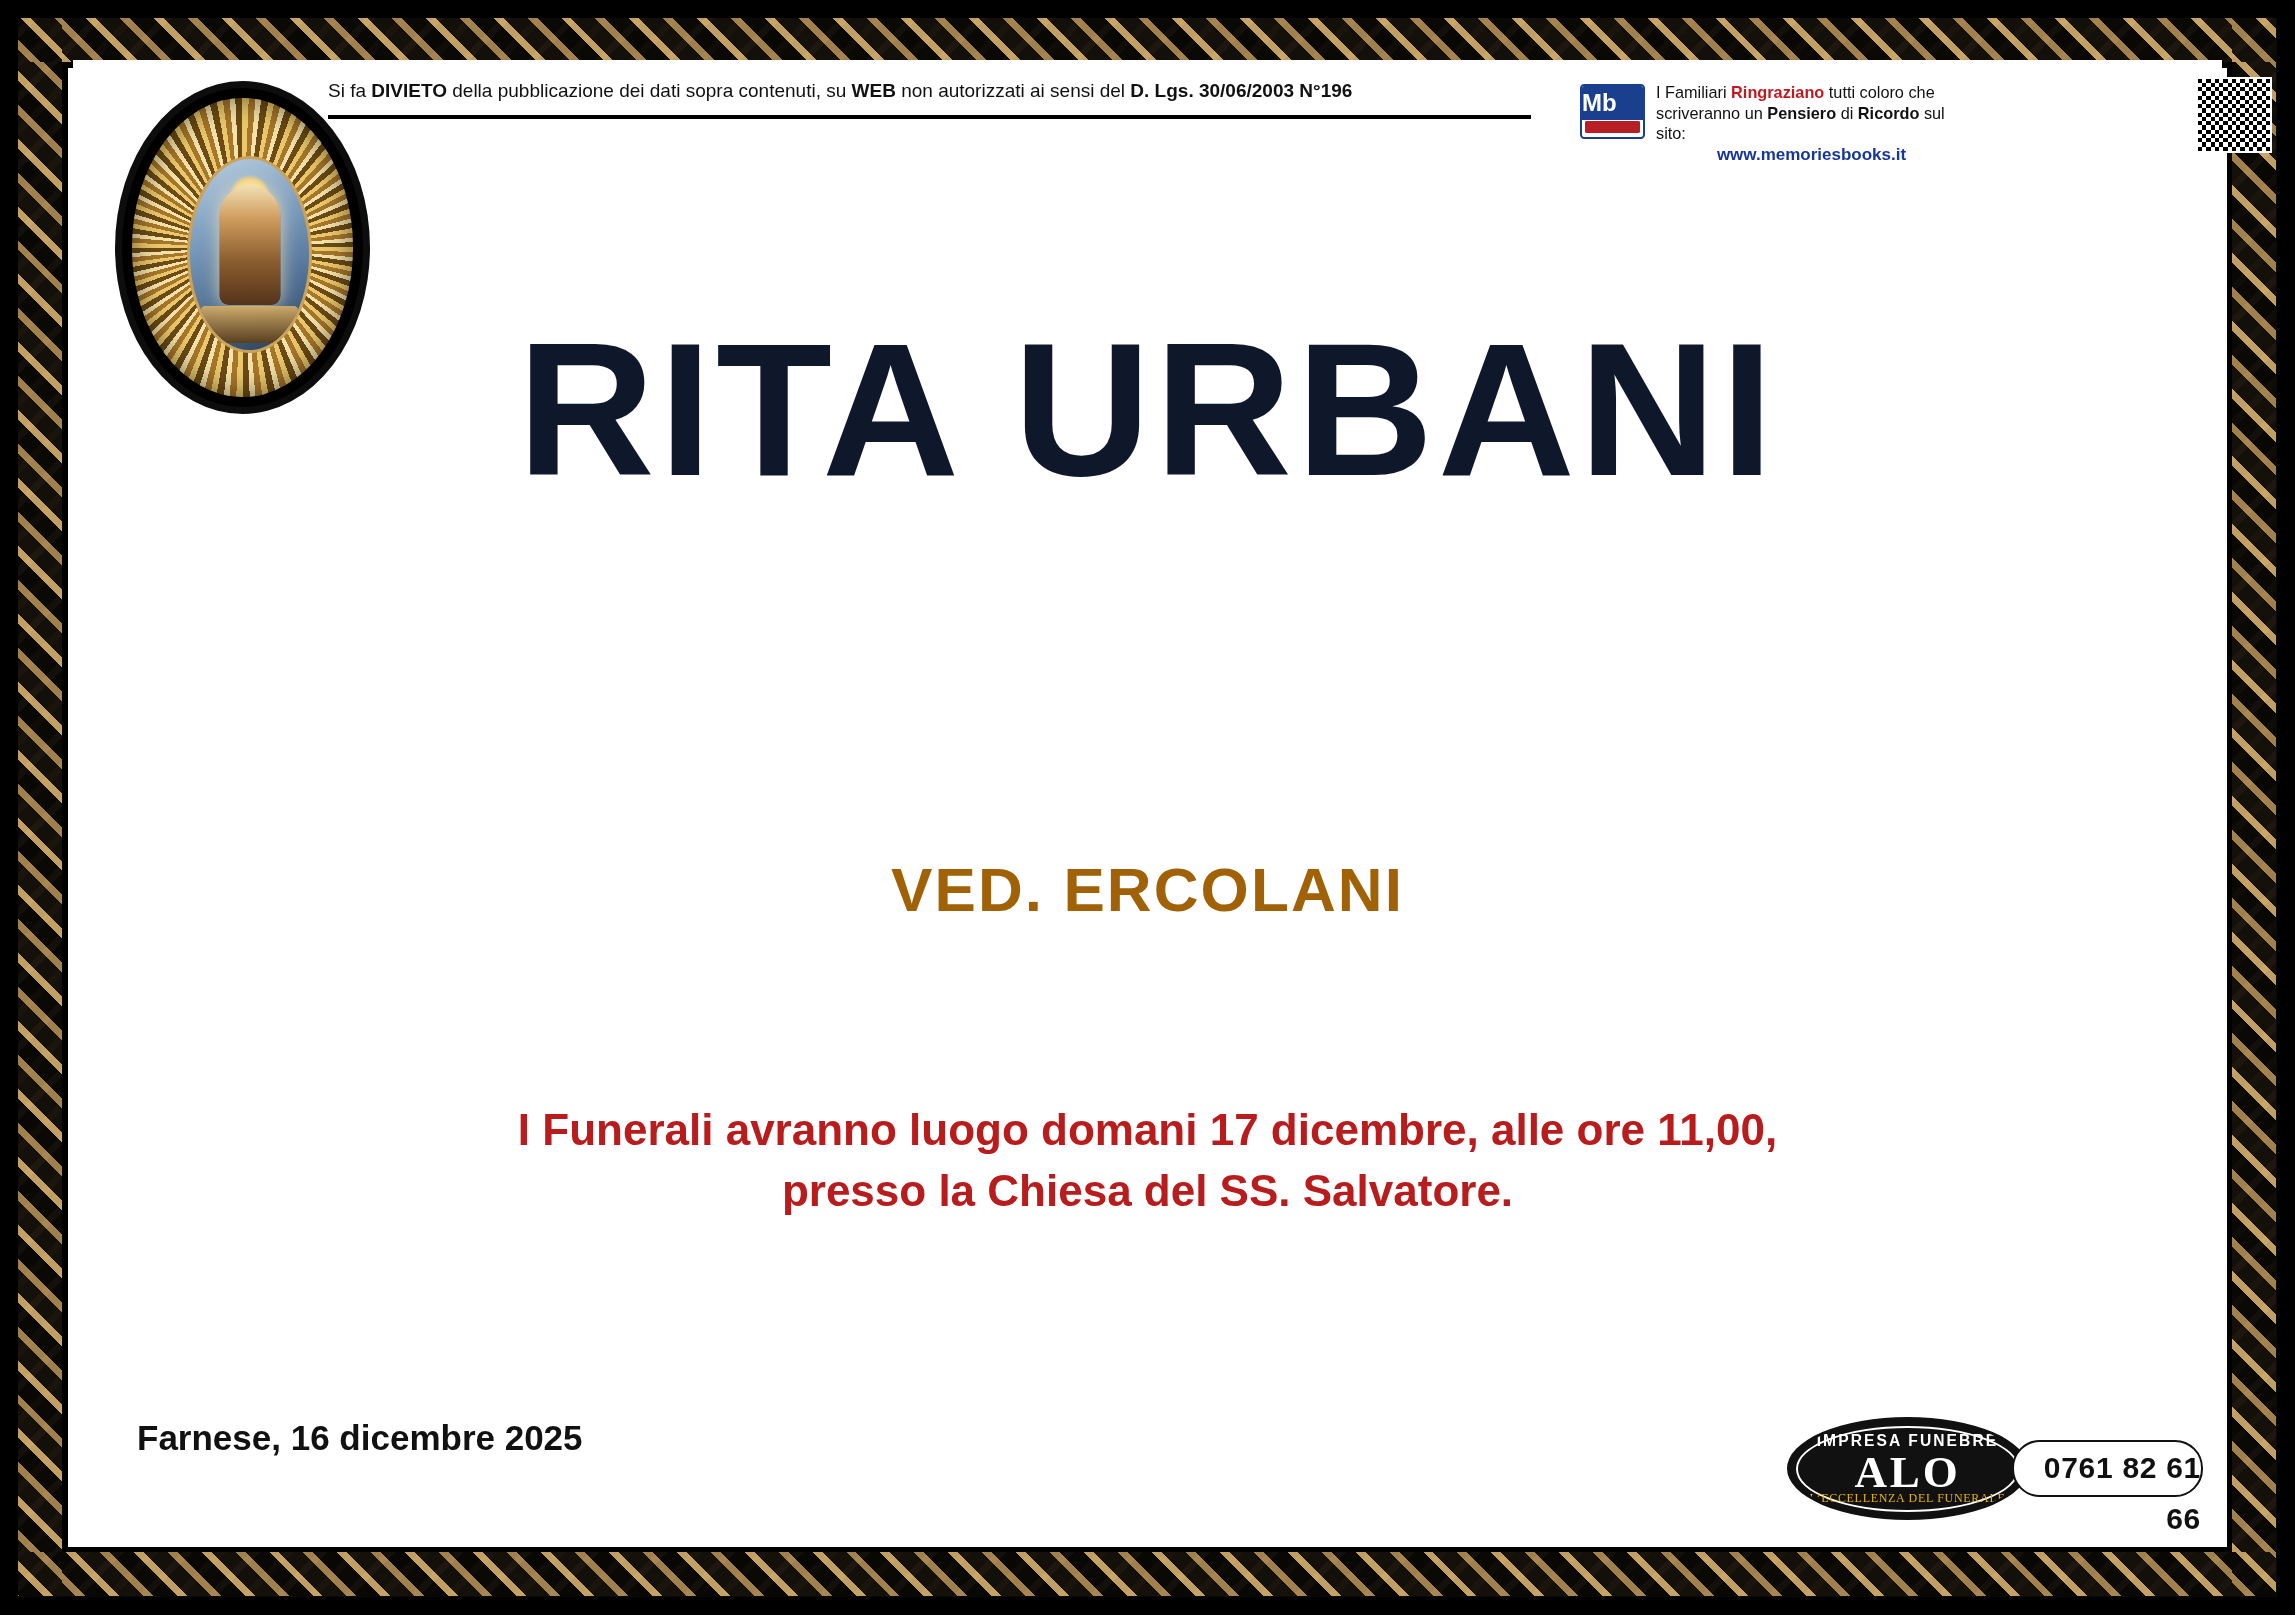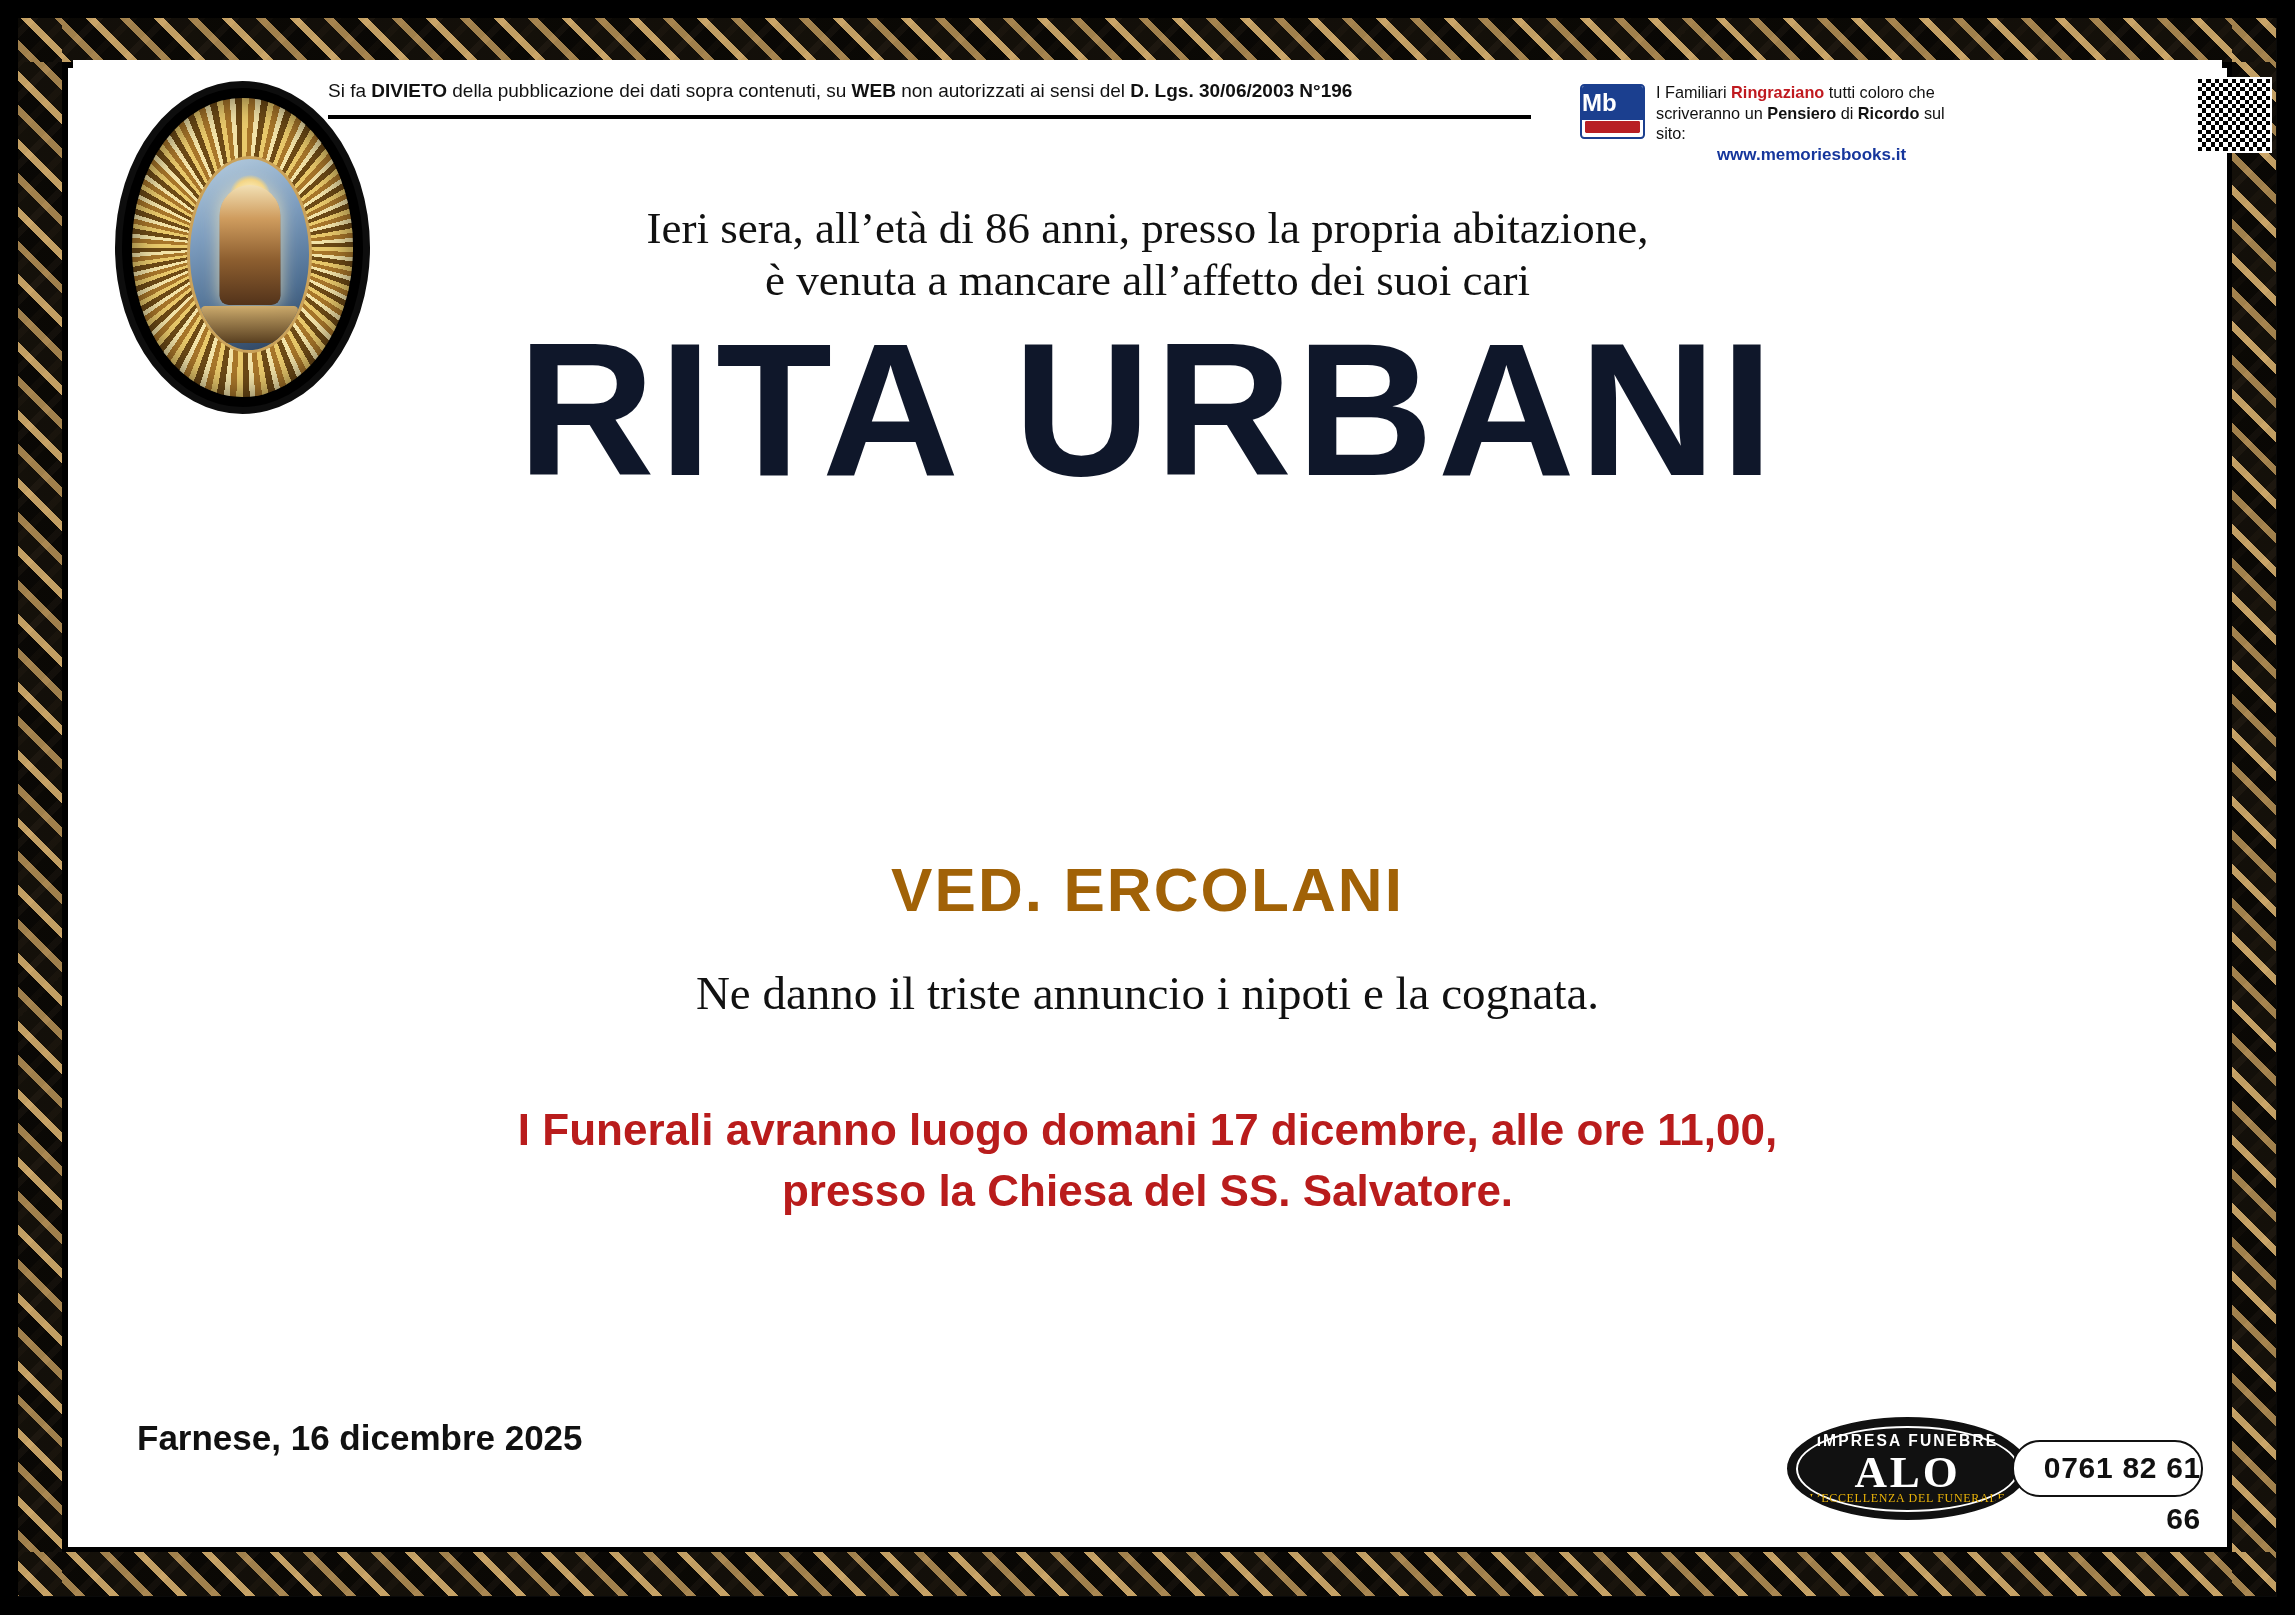--- a/index.html
+++ b/index.html
@@ -436,30 +436,25 @@
       <div class="medallion-ring">
         <div class="medallion-rays"></div>
         <div class="medallion-inner">
           <div class="madonna-halo"></div>
           <div class="madonna-figure"></div>
           <div class="madonna-base"></div>
         </div>
       </div>
     </div>
 
-    <div class="intro">
-      <div>Ieri sera, all’età di 86 anni, presso la propria abitazione,</div>
-      <div>è venuta a mancare all’affetto dei suoi cari</div>
-    </div>
 
     <div class="bigname">RITA  URBANI</div>
 
     <div class="subname">VED.   ERCOLANI</div>
 
-    <div class="announce">Ne danno il triste annuncio i nipoti e la cognata.</div>
 
     <div class="funeral">
       <div>I Funerali avranno luogo domani 17 dicembre, alle ore 11,00,</div>
       <div>presso la Chiesa del SS. Salvatore.</div>
     </div>
 
     <div class="place">Farnese, 16 dicembre 2025</div>
 
     <div class="alo">
       <div class="alo-oval">

